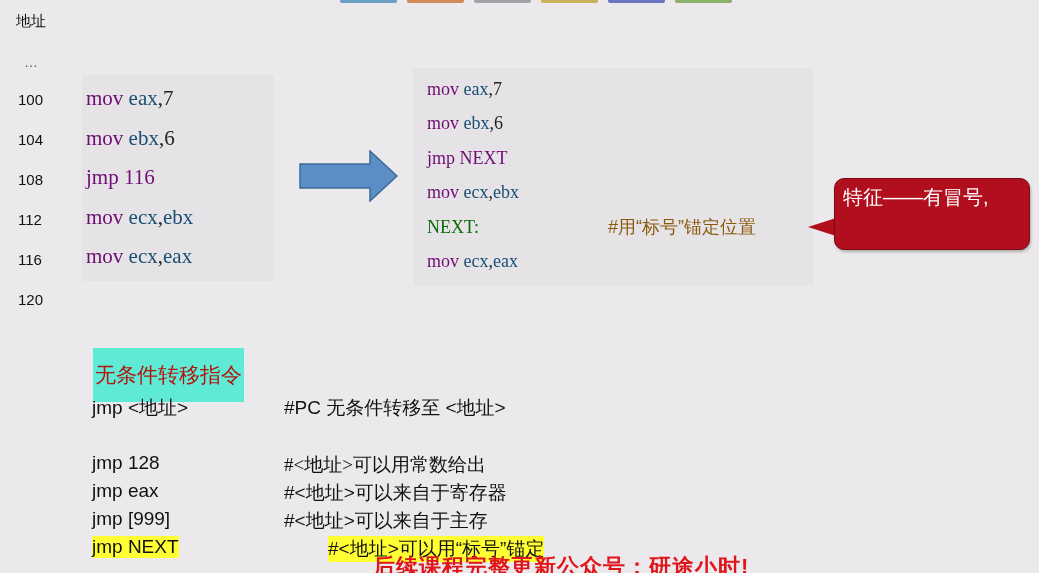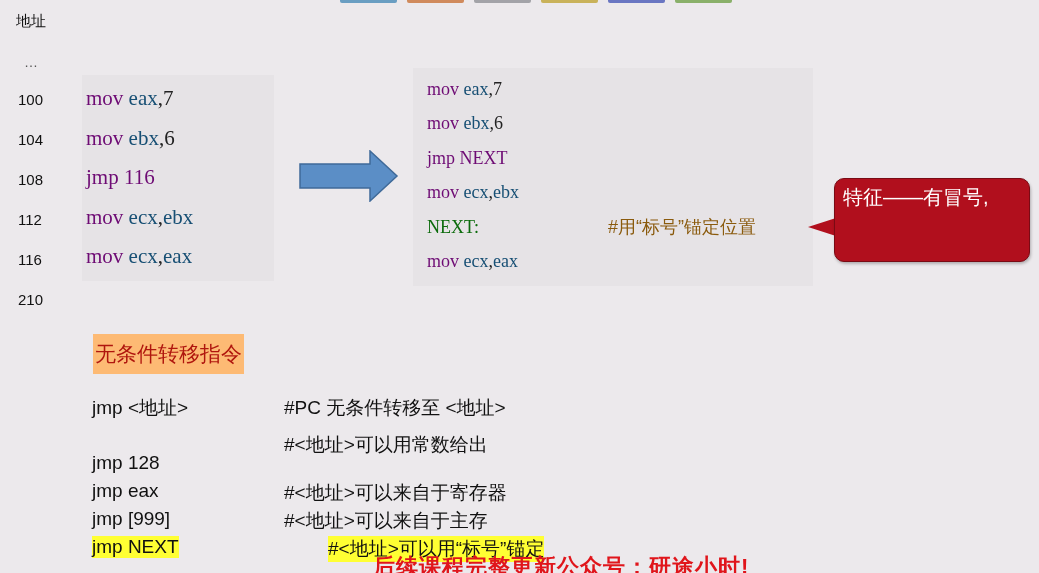--- a/index.html
+++ b/index.html
@@ -26,33 +26,33 @@
     .code { position: absolute; font-family: Liberation Serif, serif; white-space: pre; }
     .code.big { font-size: 21px; }
     .code.small { font-size: 18px; }
     .kw { color: #6e0b74; }
     .reg { color: #174f74; }
     .num { color: #222; }
     .lbl { color: #0b6b0b; }
     .comment-anchor { position: absolute; left: 608px; top: 215px; font-size: 18px; color: #8a5a0c; }
     .arrow { position: absolute; left: 298px; top: 150px; }
     .callout {
-      position: absolute; left: 834px; top: 178px; width: 196px; height: 84px;
+      position: absolute; left: 834px; top: 178px; width: 196px; height: 72px;
       background: #b10f1d; border-radius: 10px; border: 1px solid #7a0a14;
       box-shadow: 1px 2px 3px rgba(0,0,0,0.25);
       color: #fff; font-size: 20px; line-height: 29px; padding: 4px 0 0 8px; box-sizing: border-box;
     }
     .callout-tail {
       position: absolute; left: 808px; top: 218px; width: 0; height: 0;
       border-top: 9px solid transparent; border-bottom: 9px solid transparent;
       border-right: 28px solid #b10f1d;
     }
     .section-title {
-      position: absolute; left: 93px; top: 334px; font-size: 21px; color: #b0160e;
-      background: #fdba74; padding: 6px 2px;
+      position: absolute; left: 93px; top: 348px; font-size: 21px; color: #b0160e;
+      background: #5eead4; padding: 13px 2px;
       font-family: "DejaVu Serif", "Liberation Serif", serif;
     }
     .row { position: absolute; font-size: 19px; color: #111; }
     .row.c1 { left: 92px; }
     .row.c2 { left: 284px; }
     .hl { background: #ffff33; }
     .footer-banner {
       position: absolute; left: 373px; top: 552px; font-size: 22px; font-weight: bold; color: #e0151b;
       letter-spacing: 1px;
     }
@@ -69,21 +69,21 @@
     <div class="top-tab" style="background: rgb(138, 176, 106);"></div>
   </div>
 
 <div class="addr-header">地址</div>
 <div class="addr-ellipsis">…</div>
 <div class="addr" style="top:91px">100</div>
 <div class="addr" style="top:131px">104</div>
 <div class="addr" style="top:171px">108</div>
 <div class="addr" style="top:211px">112</div>
 <div class="addr" style="top:251px">116</div>
-<div class="addr" style="top:291px">210</div>
+<div class="addr" style="top:291px">120</div>
 
 <div class="code-box-left"></div>
 <div id="leftCode">
     <div class="code big" style="left: 86px; top: 86px;"><span class="kw">mov</span> <span class="reg">eax</span><span class="num">,</span><span class="num">7</span></div>
     <div class="code big" style="left: 86px; top: 125.5px;"><span class="kw">mov</span> <span class="reg">ebx</span><span class="num">,</span><span class="num">6</span></div>
     <div class="code big" style="left: 86px; top: 165px;"><span class="kw">jmp</span> <span class="kw">116</span></div>
     <div class="code big" style="left: 86px; top: 204.5px;"><span class="kw">mov</span> <span class="reg">ecx</span><span class="num">,</span><span class="reg">ebx</span></div>
     <div class="code big" style="left: 86px; top: 244px;"><span class="kw">mov</span> <span class="reg">ecx</span><span class="num">,</span><span class="reg">eax</span></div>
   </div>
 
@@ -105,21 +105,21 @@
 <div class="callout-tail"></div>
 <div class="callout">
   <div>特征——有冒号,</div>
 </div>
 
 <div class="section-title">无条件转移指令</div>
 <div id="sectionRows">
     <div class="row c1" style="top: 395px;">jmp &lt;地址&gt;</div>
     <div class="row c2" style="top: 395px;">#PC 无条件转移至 &lt;地址&gt;</div>
     <div class="row c1" style="top: 452px;">jmp 128</div>
-    <div class="row c2" style="top: 432px;">#&lt;地址&gt;可以用常数给出</div>
+    <div class="row c2" style="top: 452px; font-family: Liberation Serif, serif;">#&lt;地址&gt;可以用常数给出</div>
     <div class="row c1" style="top: 480px;">jmp eax</div>
     <div class="row c2" style="top: 480px;">#&lt;地址&gt;可以来自于寄存器</div>
     <div class="row c1" style="top: 508px;">jmp [999]</div>
     <div class="row c2" style="top: 508px;">#&lt;地址&gt;可以来自于主存</div>
     <div class="row c1 hl" style="top: 536px;">jmp NEXT</div>
     <div class="row c2 hl" style="top: 536px; margin-left: 44px;">#&lt;地址&gt;可以用“标号”锚定</div>
   </div>
 
 <div class="footer-banner">后续课程完整更新公众号：研途小时!</div>
 

